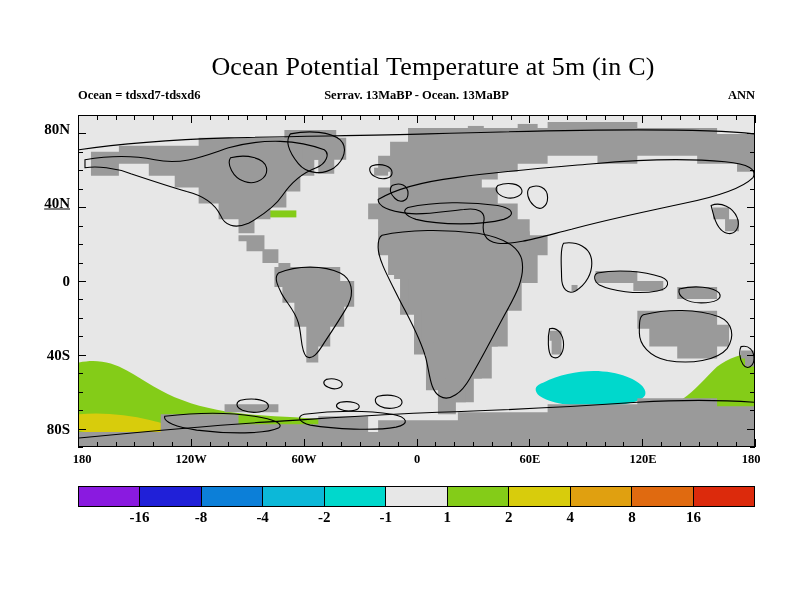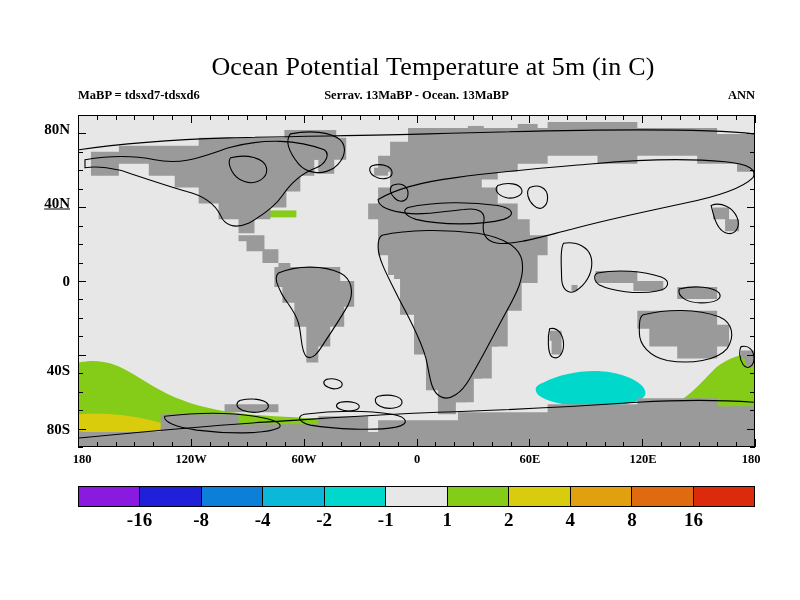--- a/index.html
+++ b/index.html
@@ -24,30 +24,30 @@
   .xlab{position:absolute;font-size:12.5px;font-weight:bold;
       transform:translateX(-50%);top:452px;}
   .tick-v{position:absolute;width:1px;background:#000;}
   .tick-h{position:absolute;height:1px;background:#000;}
 
   
   #colorbar{position:absolute;left:78px;top:486px;width:677px;height:21px;
       border:1px solid #000;box-sizing:border-box;display:flex;}
   #colorbar div{flex:1 1 0;height:100%;border-right:1px solid #000;box-sizing:border-box;}
   #colorbar div:last-child{border-right:none;}
-  .cb-label{position:absolute;top:509px;font-size:19px;font-weight:bold;
+  .cb-label{position:absolute;top:509px;font-size:15px;font-weight:bold;
       font-family:"Liberation Serif",serif;transform:translateX(-50%);}
 </style>
 </head>
 <body>
 
 <div id="main-title">Ocean Potential Temperature at 5m (in C)</div>
 
 <div id="subtitle-row">
-  <span id="expt-label">MaBP = tdsxd7-tdsxd6</span>
+  <span id="expt-label">Ocean = tdsxd7-tdsxd6</span>
   <span id="center-label">Serrav.   13MaBP - Ocean.   13MaBP</span>
   <span id="ann-label">ANN</span>
 </div>
 
 <div id="plot">
   <svg id="map-canvas" viewBox="0 0 677 332" preserveAspectRatio="none">
 
     <rect x="0" y="0" width="677" height="332" fill="#e7e7e7"></rect>
 
     <g>
@@ -206,21 +206,21 @@
                C257,293 257,290 262,288 Z"></path>
       <path d="M300,282 C312,279 324,282 324,288 C324,294 310,296 302,292
                C296,289 296,284 300,282 Z"></path>
     </g>
   </svg>
 </div>
 
 <div class="ylab" style="top:129px;">80N</div>
 <div class="ylab" style="top:203px;text-decoration:underline;">40N</div>
 <div class="ylab" style="top:281px;">0</div>
-<div class="ylab" style="top:370px;">40S</div>
+<div class="ylab" style="top:355px;">40S</div>
 <div class="ylab" style="top:429px;">80S</div>
 
 <div class="xlab" style="left:82px;">180</div>
 <div class="xlab" style="left:191px;">120W</div>
 <div class="xlab" style="left:304px;">60W</div>
 <div class="xlab" style="left:417px;">0</div>
 <div class="xlab" style="left:530px;">60E</div>
 <div class="xlab" style="left:643px;">120E</div>
 <div class="xlab" style="left:751px;">180</div>
 

